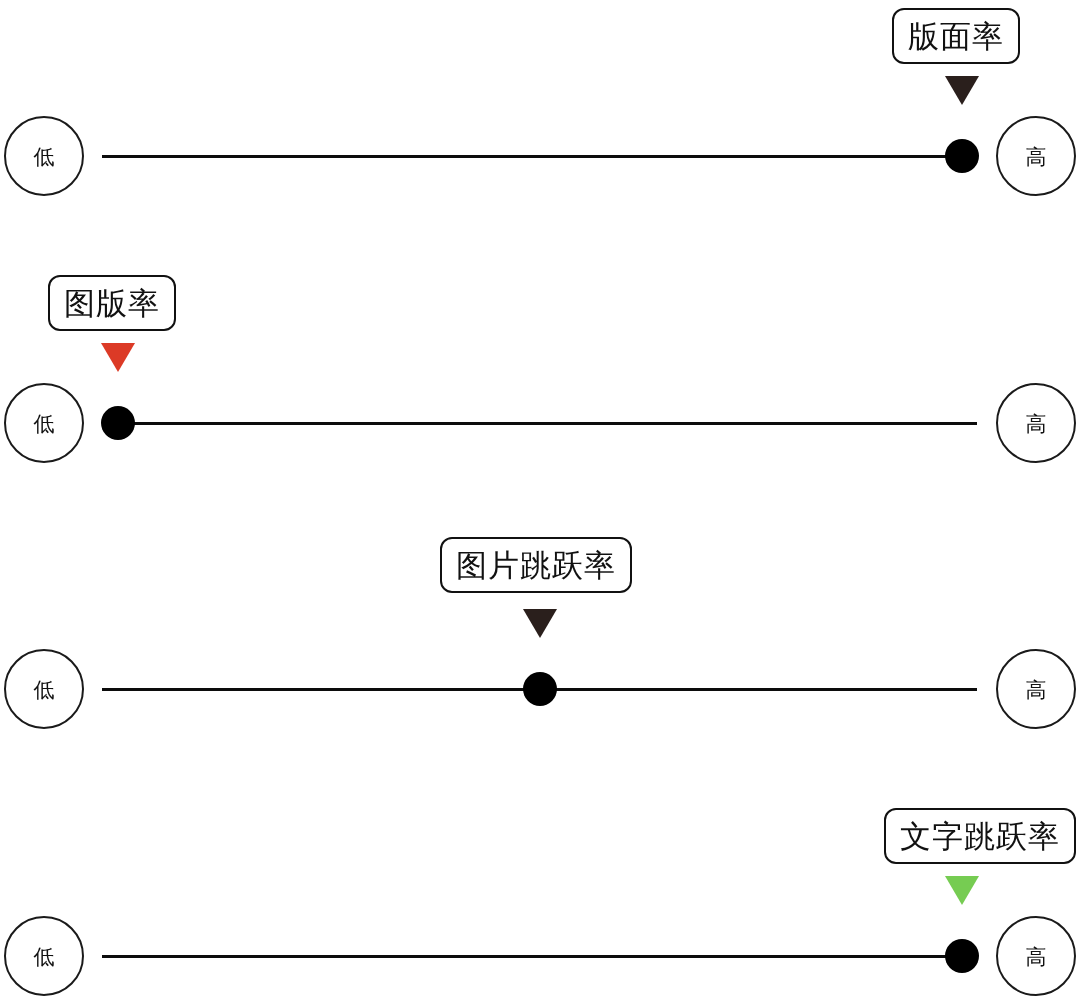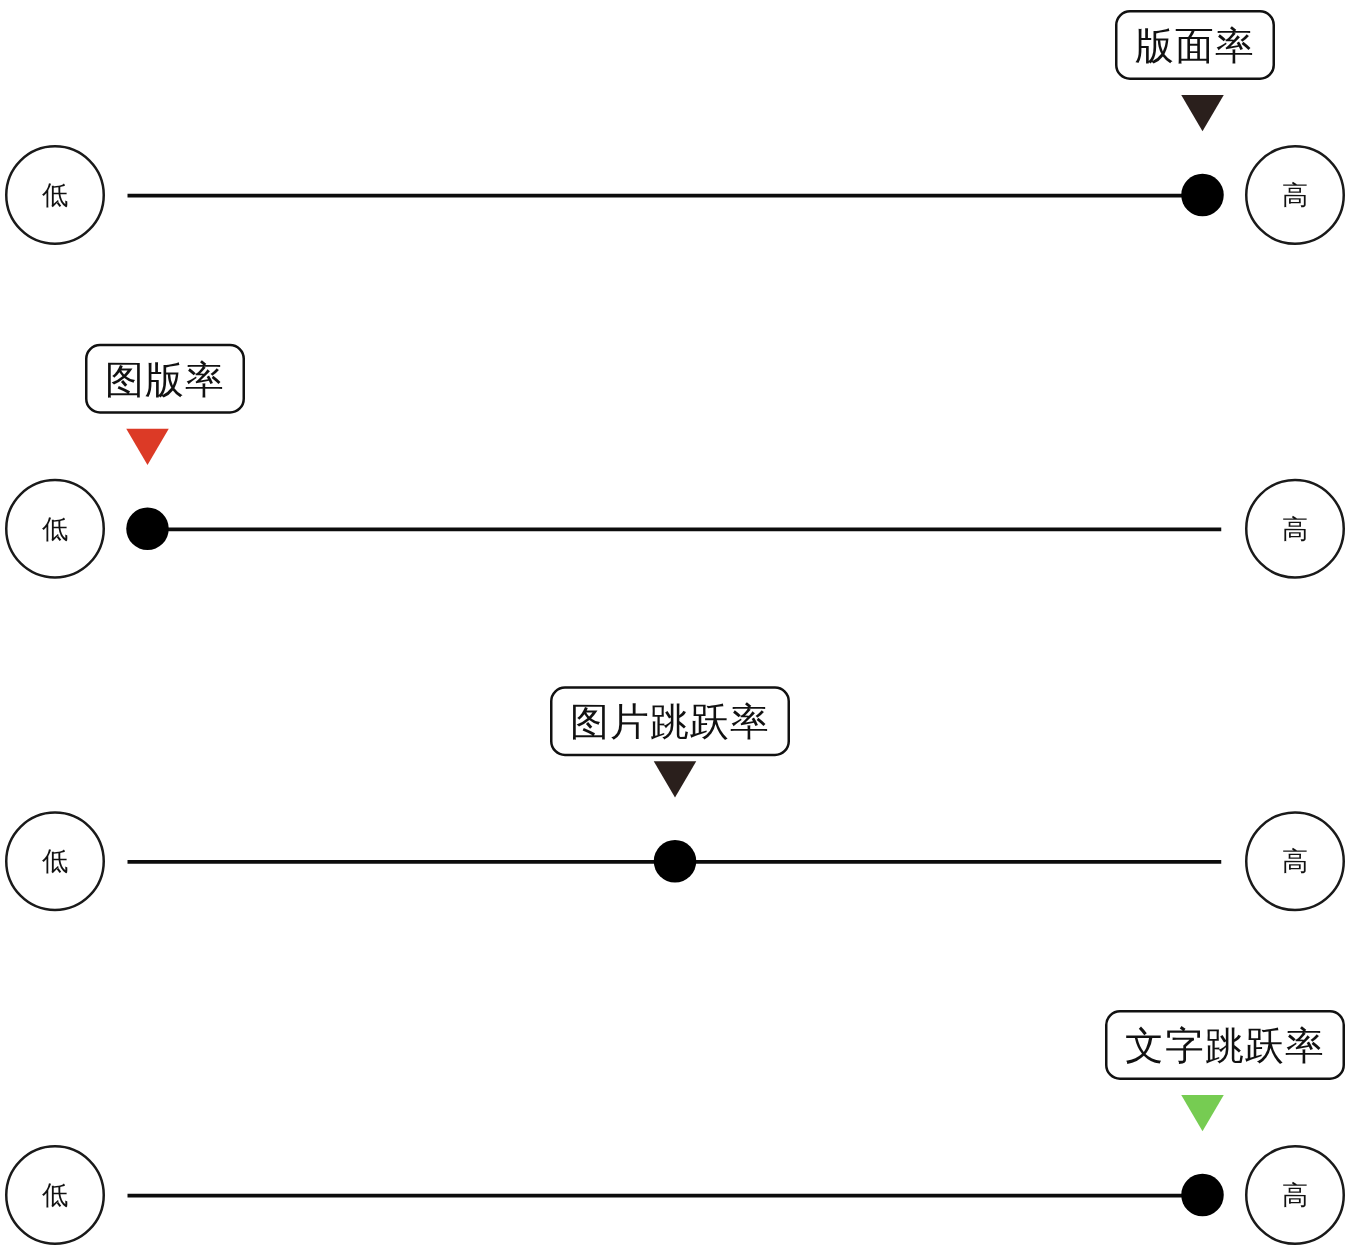--- a/index.html
+++ b/index.html
@@ -121,42 +121,42 @@
 
     <div class="knob" style="left:945px; top:139px;"></div>
 
     <div class="end-circle circle-high" style="top:116px;">
       <span class="end-label">高</span>
     </div>
   </div>
 
   <div class="slider-row" style="top:267px;">
 
-    <div class="label-box" style="left:48px; top:8px;margin-left:20px;">
+    <div class="label-box" style="left:48px; top:8px;">
       <span class="label-text">图版率</span>
     </div>
 
     <div class="pointer" style="left:101px; top:76px; border-top-color:#dc3a26;"></div>
 
     <div class="end-circle circle-low" style="top:116px;">
       <span class="end-label">低</span>
     </div>
 
     <div class="track" style="left:102px; top:155px; width:875px;"></div>
 
     <div class="knob" style="left:101px; top:139px;"></div>
 
     <div class="end-circle circle-high" style="top:116px;">
       <span class="end-label">高</span>
     </div>
   </div>
 
   <div class="slider-row" style="top:533px;">
 
-    <div class="label-box" style="left:440px; top:16px;">
+    <div class="label-box" style="left:440px; top:4px;">
       <span class="label-text">图片跳跃率</span>
     </div>
 
     <div class="pointer" style="left:523px; top:76px; border-top-color:#2a1f1c;"></div>
 
     <div class="end-circle circle-low" style="top:116px;">
       <span class="end-label">低</span>
     </div>
 
     <div class="track" style="left:102px; top:155px; width:875px;"></div>

